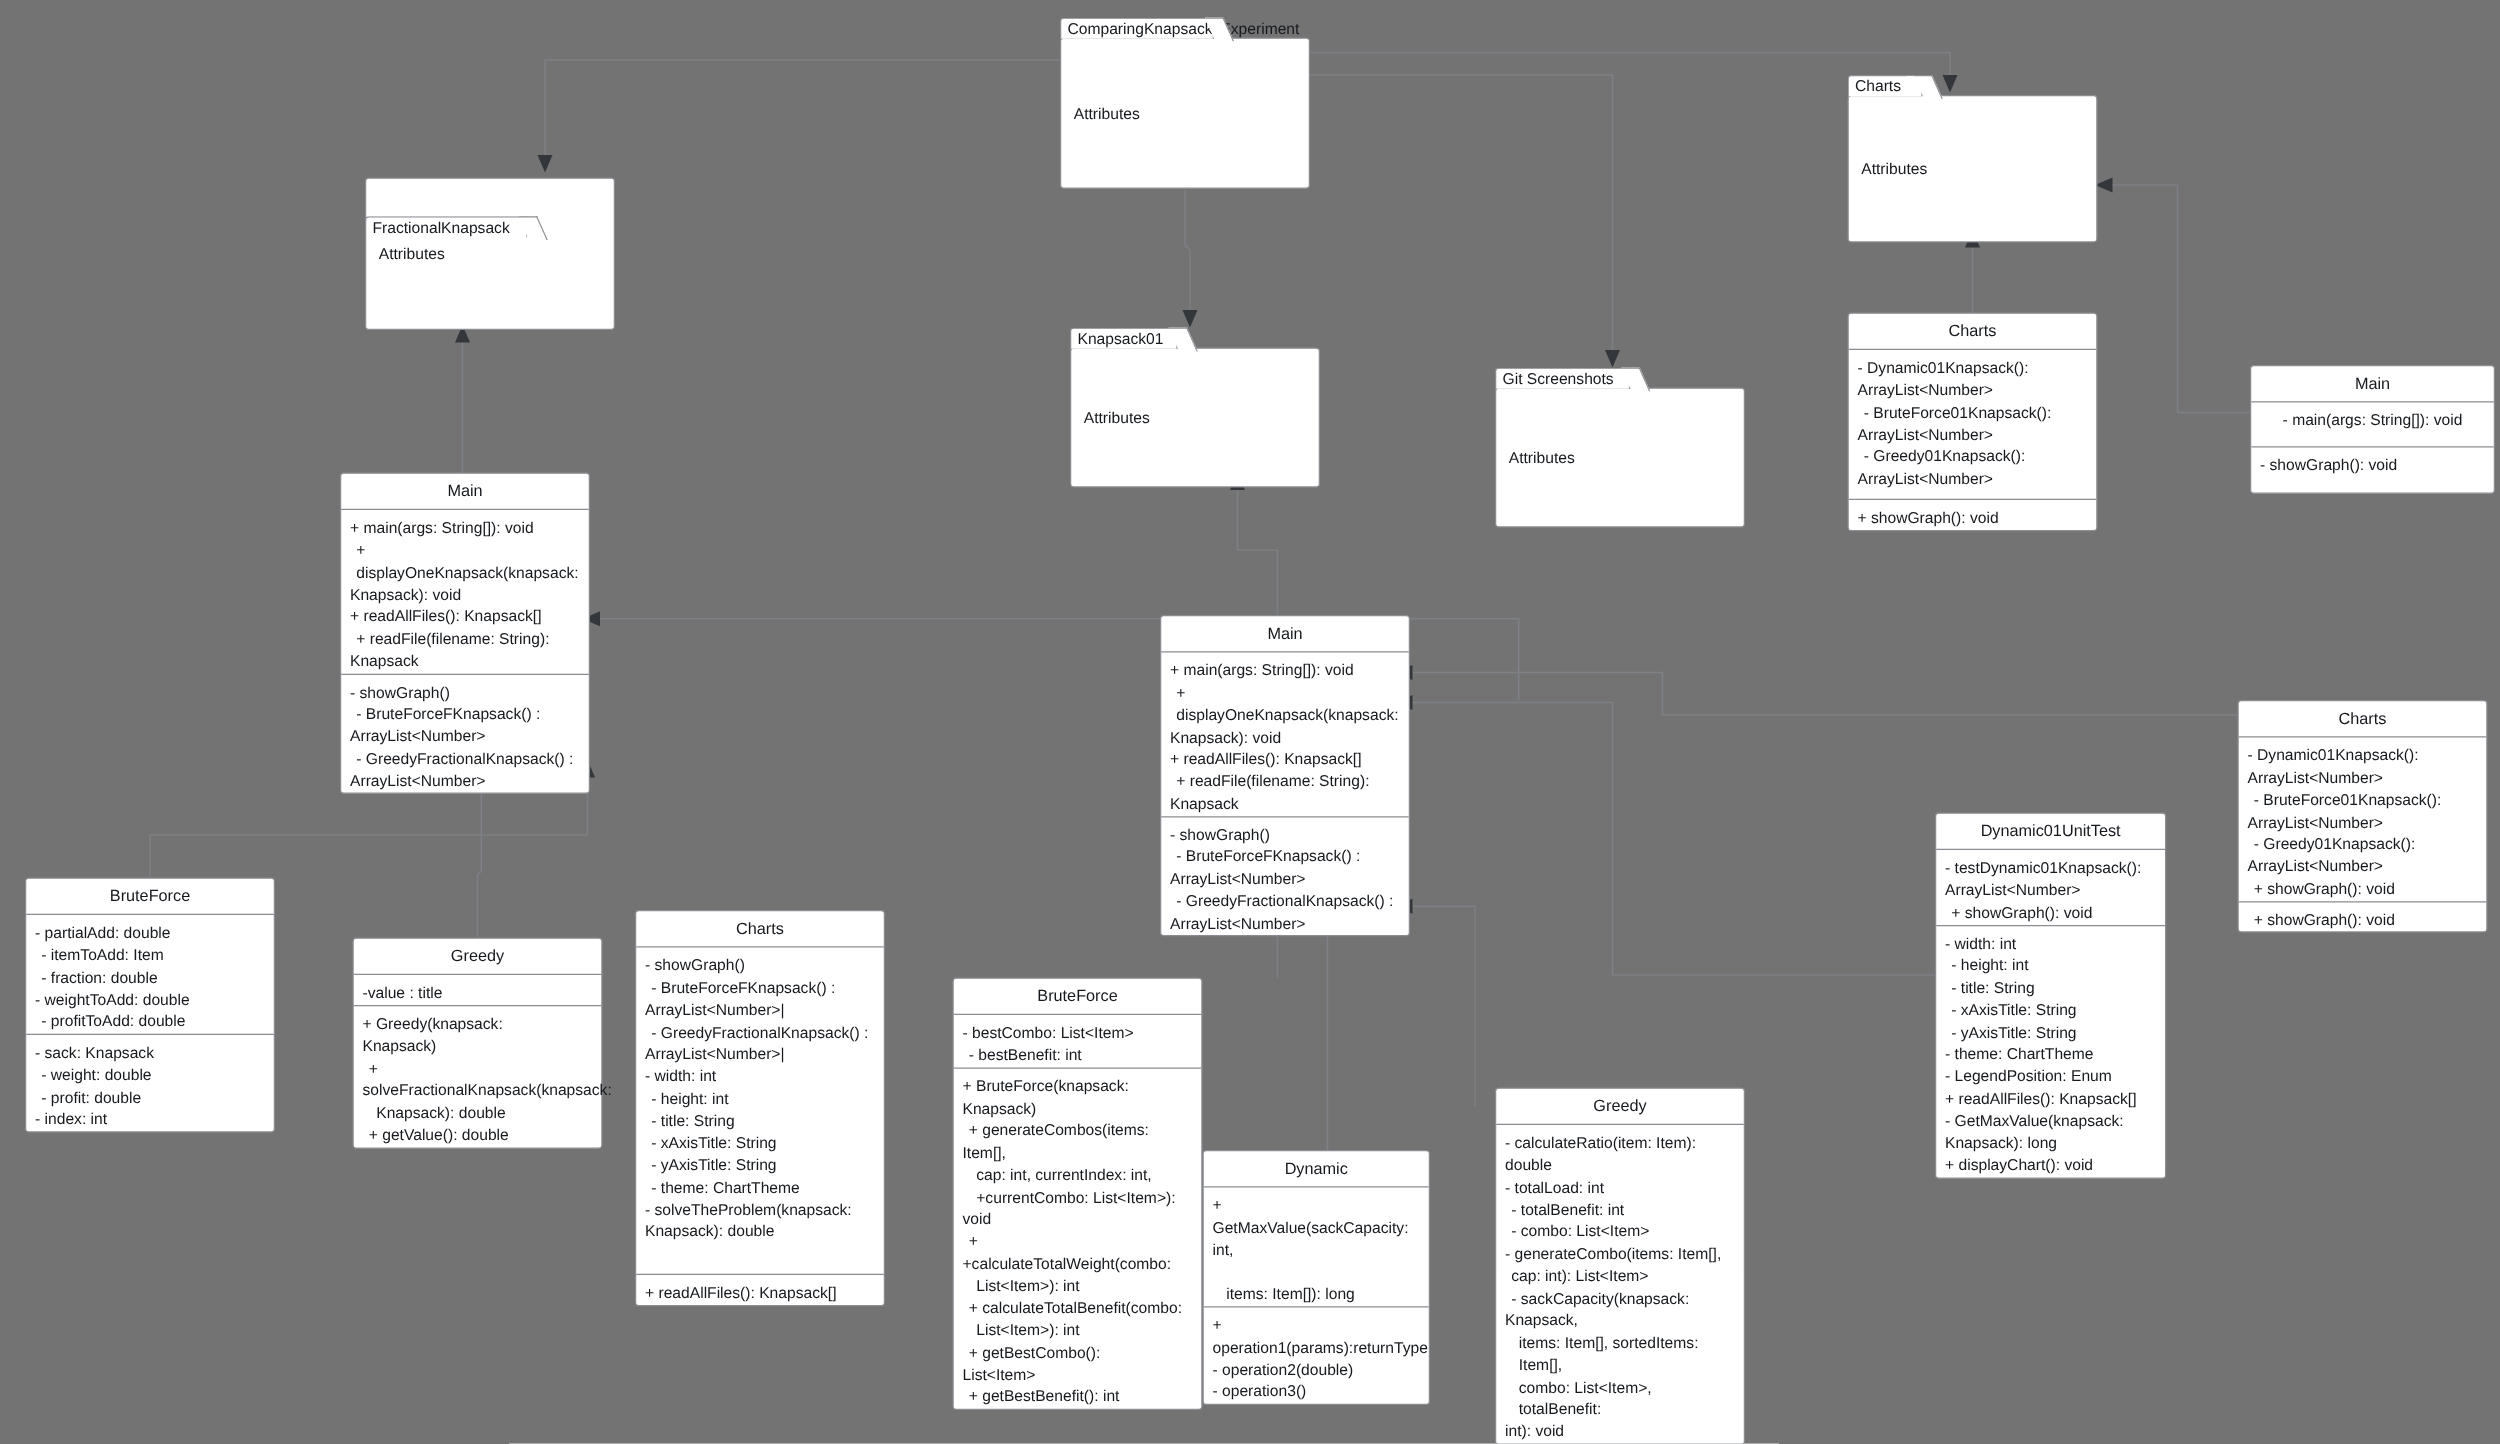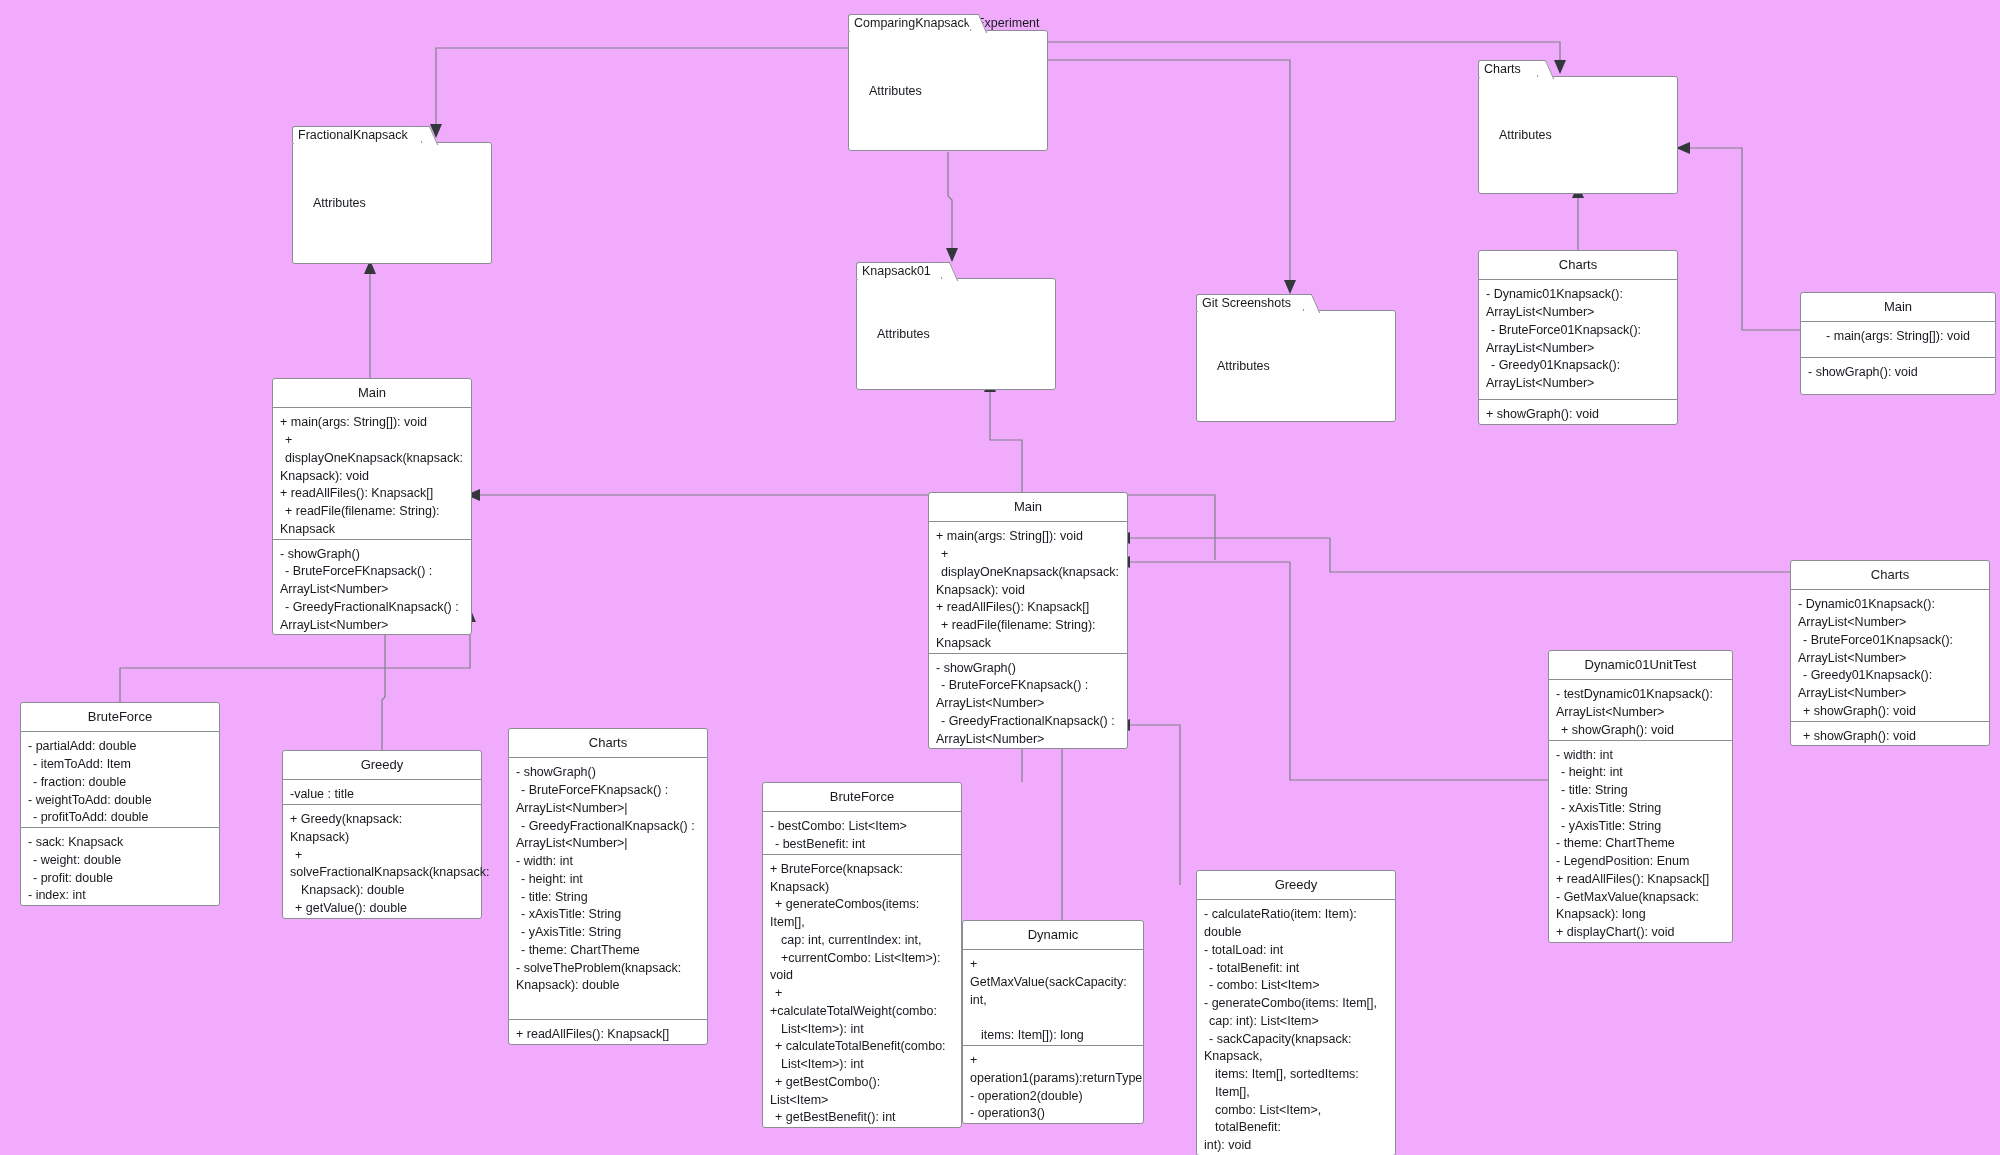--- a/index.html
+++ b/index.html
@@ -5,21 +5,21 @@
   * { box-sizing: border-box; }
   html, body {
     margin: 0; padding: 0;
     background: #ffffff;
     font-family: "Liberation Sans", sans-serif;
   }
   #canvas {
     position: relative;
     width: 2000px;
     height: 1155px;
-    background: #f0abfc;
+    background: #737373;
     overflow: hidden;
   }
 
   
   .uml-class {
     position: absolute;
     border: 1px solid #8a8d92;
     border-radius: 3px;
     background: #ffffff;
     color: #16191d;
@@ -78,21 +78,21 @@
     top: 16px;
     right: 0;
     bottom: 0;
     border: 1px solid #8a8d92;
     border-radius: 3px;
     background: #ffffff;
     z-index: 1;
   }
   .pkg-label {
     position: absolute;
-    left: 20px;
+    left: 10px;
     top: 50%;
     transform: translateY(-50%);
     font-size: 12.5px;
     color: #16191d;
     text-align: center;
   }
 
   
   #wires {
     position: absolute;
@@ -162,21 +162,21 @@
   </svg>
 
   <div class="uml-package" style="left:848px; top:14px; width:200px; height:137px;">
     <div class="pkg-tab" style="width:123px;">ComparingKnapsacksExperiment</div>
     <div class="pkg-body">
       <div class="pkg-label">Attributes</div>
     </div>
   </div>
 
   <div class="uml-package" style="left:292px; top:126px; width:200px; height:138px;">
-    <div class="pkg-tab" style="width:130px;">FractionalKnapsack</div>
+    <div class="pkg-tab" style="width:130px;margin-top:47px;">FractionalKnapsack</div>
     <div class="pkg-body">
       <div class="pkg-label">Attributes</div>
     </div>
   </div>
 
   <div class="uml-package" style="left:1478px; top:60px; width:200px; height:134px;">
     <div class="pkg-tab" style="width:60px;">Charts</div>
     <div class="pkg-body">
       <div class="pkg-label">Attributes</div>
     </div>

